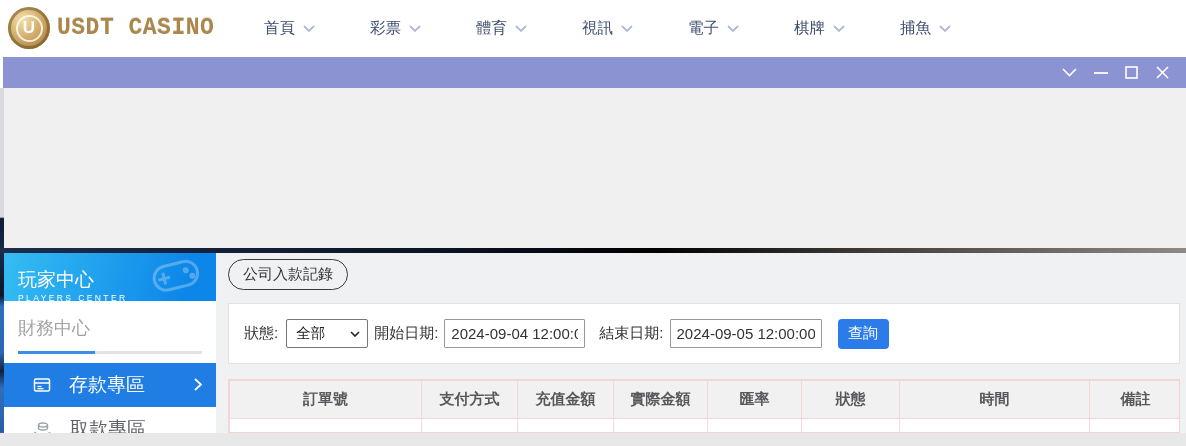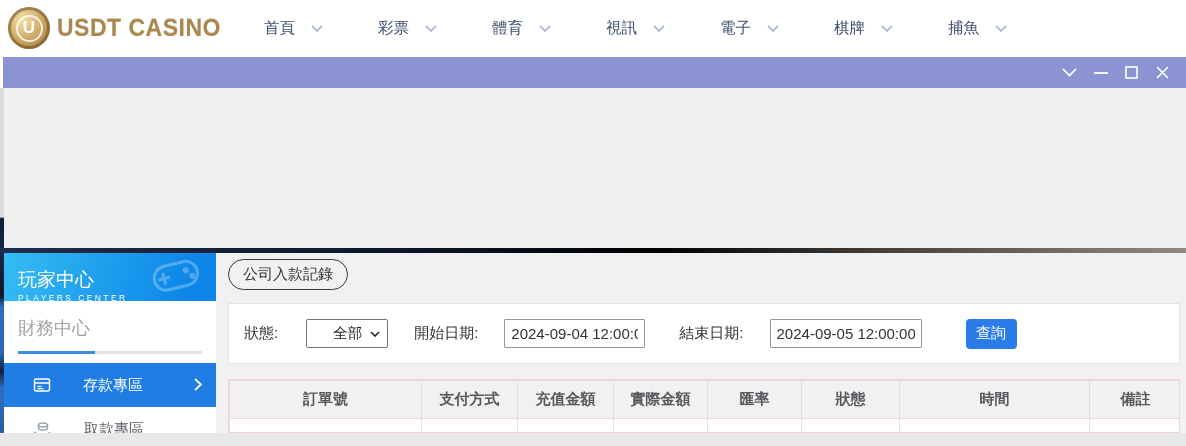--- a/index.html
+++ b/index.html
@@ -31,23 +31,24 @@
   }
   .coin-inner{
     width:27px; height:27px; border-radius:50%;
     border:2px solid rgba(255,255,255,.8);
     display:flex; align-items:center; justify-content:center;
     color:#fff; font-weight:bold; font-size:17px;
   }
   .logo-text{
     font-size:23px; font-weight:800; letter-spacing:.5px; color:#ab874b;
     text-shadow:0 1px 0 rgba(255,255,255,.4), 0 -1px 0 rgba(90,60,20,.25);
+    font-family:Liberation Mono, monospace;
   }
   .nav{ position:absolute; left:264px; top:0; height:57px; display:flex; align-items:center; }
-  .nav-item{ display:flex; align-items:center; gap:16px; margin-right:55px;
+  .nav-item{ display:flex; align-items:center; gap:8px; margin-right:55px;
     font-size:15.5px; color:#3f4f6e; cursor:pointer; white-space:nowrap; }
 
   
   .window{ position:absolute; left:4px; top:57px; width:1182px; height:389px; z-index:2; }
   .titlebar{
     position:absolute; left:-1px; right:0; top:0; height:31px; background:#8b93d3;
     display:flex; align-items:center; justify-content:flex-end; padding-right:8px;
   }
   .win-btn{ width:31px; height:31px; display:flex; align-items:center; justify-content:center; cursor:pointer; }
   .win-body{ position:absolute; left:0; right:0; top:31px; bottom:0; background:#f0f0f0; }
@@ -68,54 +69,54 @@
   }
   .side-title{ font-size:19px; line-height:22px; }
   .side-sub{ font-size:8.5px; letter-spacing:2.4px; margin-top:2px; }
   .gamepad{ position:absolute; right:8px; top:2px; opacity:.28; transform:rotate(-14deg); }
   .side-section{ margin:15px 14px 0; color:#a3a3a3; font-size:18px; }
   .side-divider{
     height:3px; margin:11px 14px 9px;
     background:linear-gradient(to right,#3a8ee6 0,#3a8ee6 42%,#e3e3e3 42%);
   }
   .side-item{
-    height:44px; display:flex; align-items:center; gap:32px;
-    padding:0 14px 0 29px; font-size:15px; color:#5d6066; cursor:pointer; position:relative;
+    height:44px; display:flex; align-items:center; gap:18px;
+    padding:0 14px 0 29px; font-size:19px; color:#5d6066; cursor:pointer; position:relative;
   }
   .side-item.active{ background:#1f7de4; color:#fff; }
   .side-item .chev-right{ position:absolute; right:14px; top:15px; }
 
   
   .main{ position:relative; flex:1; background:#eff1f2; }
   .tabs{ position:absolute; left:12px; top:6px; display:flex; gap:11px; }
   .tab{
     height:31px; padding:8px 14px; border:1.5px solid #3c3c3c; border-radius:17px;
     display:flex; align-items:center; font-size:15px; color:#333; background:transparent; cursor:pointer;
     white-space:nowrap;
   }
   .tab.active{ color:#e02b2b; }
 
   .filter-panel{
     position:absolute; left:12px; right:6px; top:50px; height:61px;
     background:#fff; border:1px solid #e3e3e3;
-    display:flex; align-items:center; padding-left:15px; font-size:15px; color:#333;gap:20px;
+    display:flex; align-items:center; padding-left:15px; font-size:15px; color:#333;
   }
   .f-label{ white-space:nowrap; }
   .status-select{
     width:82px; height:29px; margin:0 6px 0 8px; border:1px solid #767676; border-radius:2px;
     background:#fff; display:flex; align-items:center; justify-content:space-between;
-    padding:0 7px 0 26px; font-size:14.5px; color:#222; cursor:pointer;
+    padding:0 7px 0 9px; font-size:14.5px; color:#222; cursor:pointer;
   }
   .date-input{
     height:29px; border:1px solid #989898; border-radius:1px; background:#fff;
     font-family:"Liberation Sans","DejaVu Sans",sans-serif;
     font-size:15px; color:#333; padding:0 6px; margin:0 14px 0 6px;
   }
   .date-input.start{ width:141px; }
-  .date-input.end{ width:152px; margin-right:24px; }
+  .date-input.end{ width:152px; margin-right:16px; }
   .search-btn{
     width:51px; height:30px; background:#2b7ce9; border:none; border-radius:4px;
     color:#fff; font-size:15px; cursor:pointer;
     font-family:Liberation Mono, monospace;
   }
 
   .table-panel{
     position:absolute; left:12px; right:6px; top:126px; bottom:0;
     background:#fff; border:1px solid #f0d5d5; overflow:hidden;
   }

